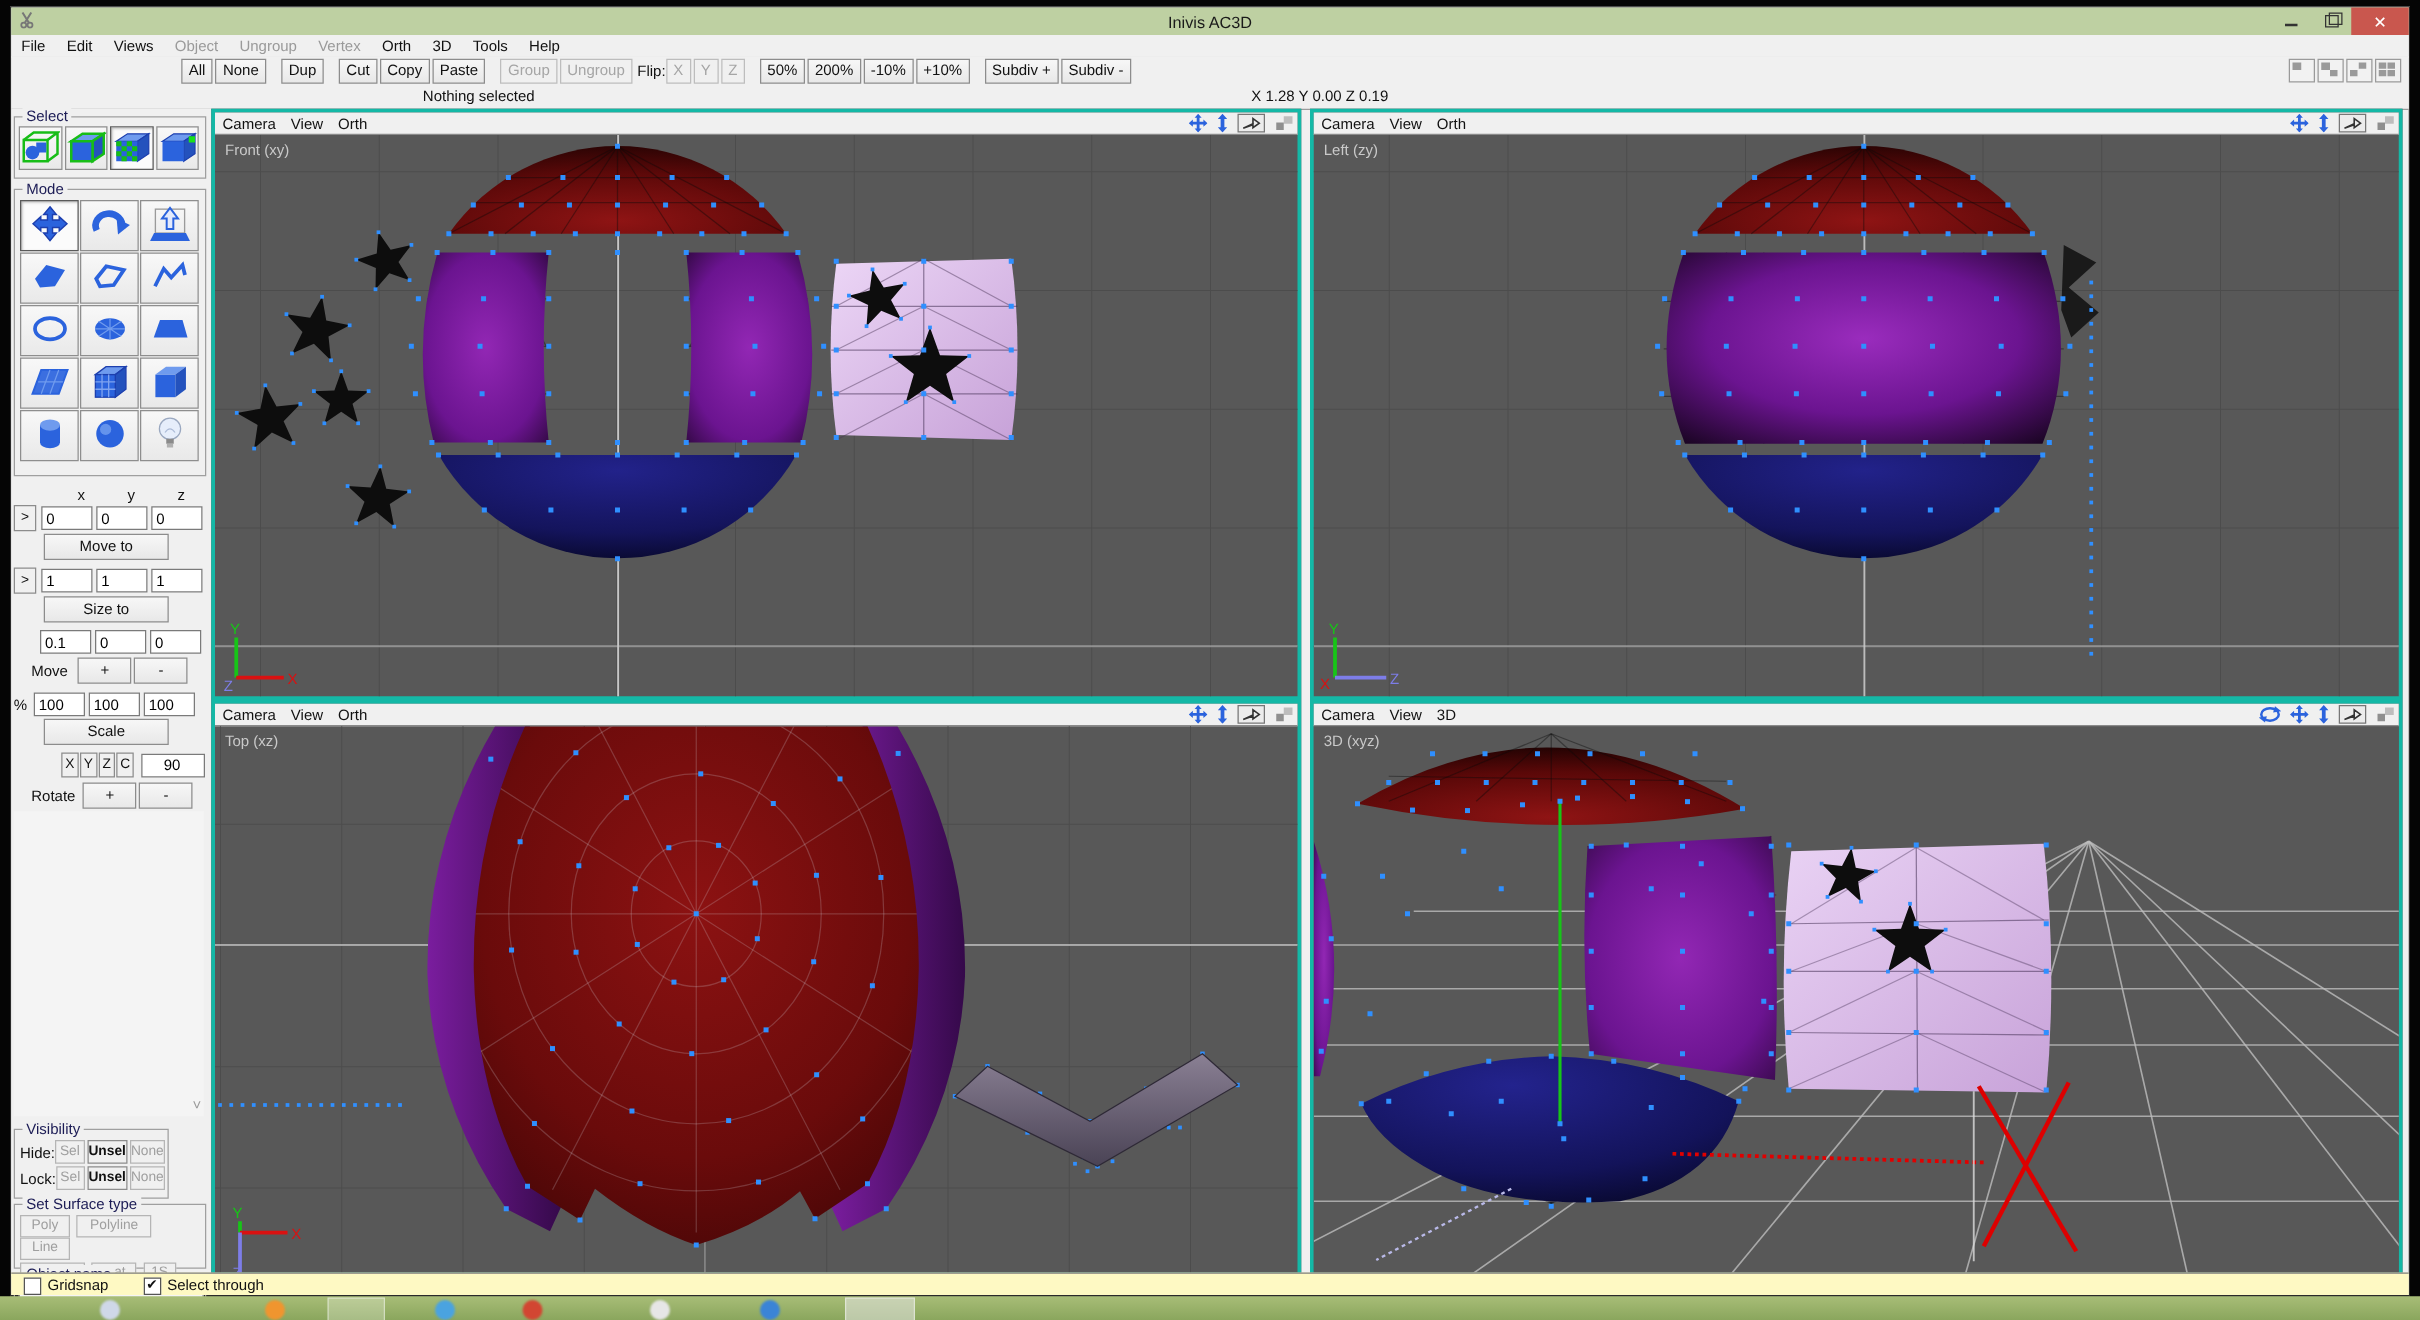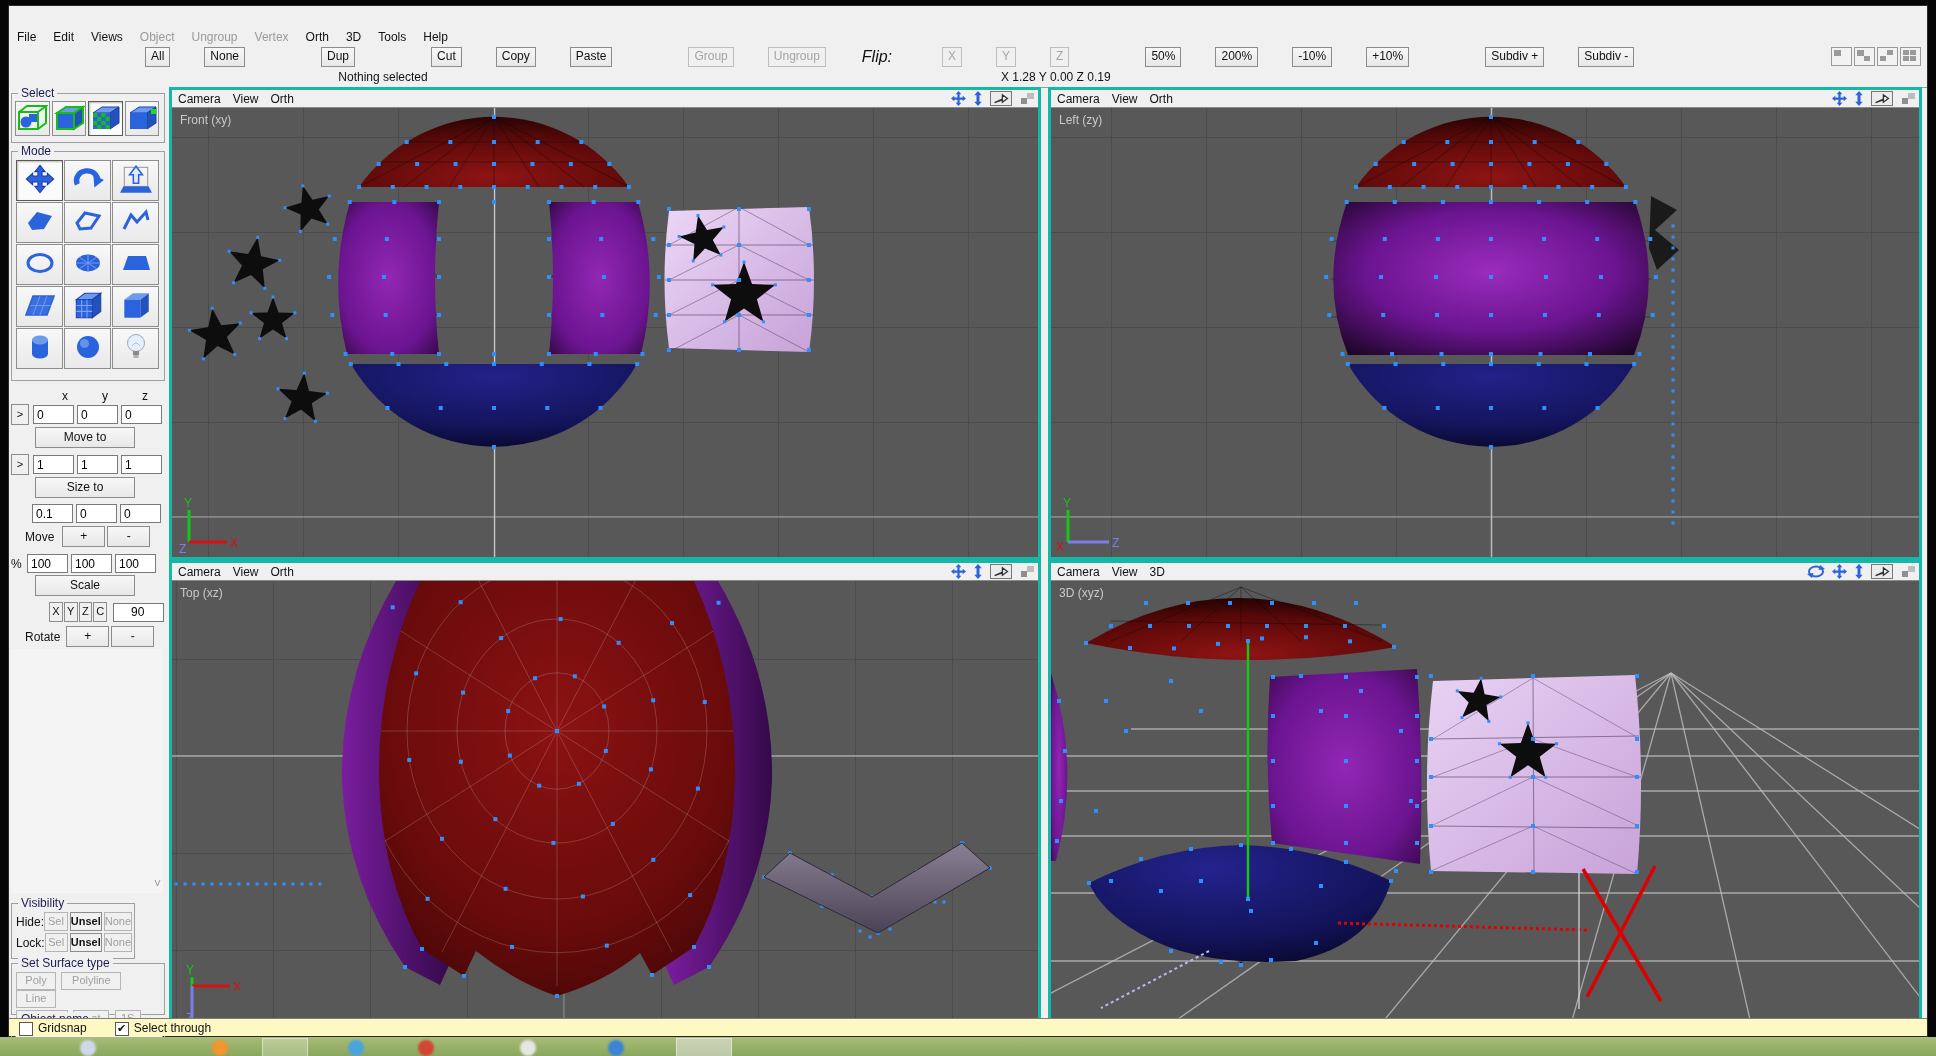--- a/index.html
+++ b/index.html
@@ -13,25 +13,25 @@
   .winctl{position:absolute;right:0;top:0;height:22px;display:flex;z-index:2;}
   .wbtn{width:32px;height:22px;display:flex;align-items:center;justify-content:center;color:#222;font-size:12px;}
   .wbtn.close{width:46px;background:#c9574e;color:#fff;font-size:13px;}
   .restore-glyph{width:9px;height:8px;border:1px solid #333;position:relative;background:#bed0a2;}
   .restore-glyph:before{content:"";position:absolute;left:2px;top:-3px;width:9px;height:8px;border:1px solid #333;}
   .min-glyph{width:10px;height:2px;background:#333;margin-top:6px;}
   
   .menubar{position:absolute;left:0;top:22px;right:0;height:17px;background:#f0f0f0;display:flex;align-items:center;padding-left:8px;border-bottom:1px solid #e3e3e3;}
   .menubar span{margin-right:17px;font-size:12px;}
   .menubar .dis{color:#9a9a9a;}
-  .toolbar{position:absolute;left:0;top:39px;right:0;height:23px;display:flex;align-items:center;padding-left:136px;background:#f0f0f0;gap:32px;}
+  .toolbar{position:absolute;left:0;top:39px;right:0;height:23px;display:flex;align-items:center;padding-left:136px;background:#f0f0f0;}
   .tbtn{height:18px;line-height:16px;padding:0 5px;background:linear-gradient(#f7f7f7,#e8e8e8);border:1px solid #8c8c8c;font-size:12px;margin-right:2px;}
   .tbtn.dis{color:#a5a5a5;border-color:#bdbdbd;background:#f0f0f0;}
   .tgap{width:10px;}
-  .tlabel{margin:0 18px 0 2px;font-size:16px;font-style:italic;}
+  .tlabel{margin:0 0 0 2px;font-size:12px;}
   .layoutbtns{position:absolute;right:6px;top:2px;display:flex;}
   .lbtn{width:19px;height:17px;border:1px solid #9a9a9a;background:#f2f2f2;margin-left:2px;position:relative;}
   .sq{position:absolute;background:#9a9a9a;}
   .inforow{position:absolute;left:0;top:62px;right:0;height:19px;background:#f0f0f0;border-bottom:1px solid #9b9b9b;}
   .nothing{position:absolute;left:284px;width:180px;text-align:center;top:2px;font-size:12px;}
   .coords{position:absolute;left:992px;top:2px;font-size:12px;}
   
   .main{position:absolute;left:0;top:81px;right:0;height:934px;}
   
   .panel{position:absolute;left:0;top:0;width:160px;height:934px;background:#f0f0f0;}
@@ -84,20 +84,39 @@
   .tb-blob{position:absolute;top:3px;width:16px;height:16px;border-radius:50%;filter:blur(1px);}
   .tb-slot{position:absolute;top:1px;height:18px;background:rgba(255,255,255,.25);border:1px solid rgba(255,255,255,.45);}
 </style>
 </head>
 <body>
 
 <div class="screen">
 
   <div class="win">
 
+    <div class="titlebar">
+      <span class="app-ico">
+        <svg width="13" height="14" viewBox="0 0 13 14">
+            <path d="M3 1 L8 9 M10 1 L5 9" stroke="#777" stroke-width="1.6" fill="none"></path>
+            <circle cx="4" cy="11" r="2" fill="none" stroke="#777" stroke-width="1.4"></circle>
+            <circle cx="9" cy="11" r="2" fill="none" stroke="#777" stroke-width="1.4"></circle>
+          </svg>
+      </span>
+      <span class="title">Inivis AC3D</span>
+      <span class="winctl">
+        <span class="wbtn">
+            <span class="min-glyph"></span>
+          </span>
+        <span class="wbtn">
+            <span class="restore-glyph"></span>
+          </span>
+        <span class="wbtn close">✕</span>
+      </span>
+    </div>
 
     <div class="menubar">
       <span>File</span>
       <span>Edit</span>
       <span>Views</span>
       <span class="dis">Object</span>
       <span class="dis">Ungroup</span>
       <span class="dis">Vertex</span>
       <span>Orth</span>
       <span>3D</span>

